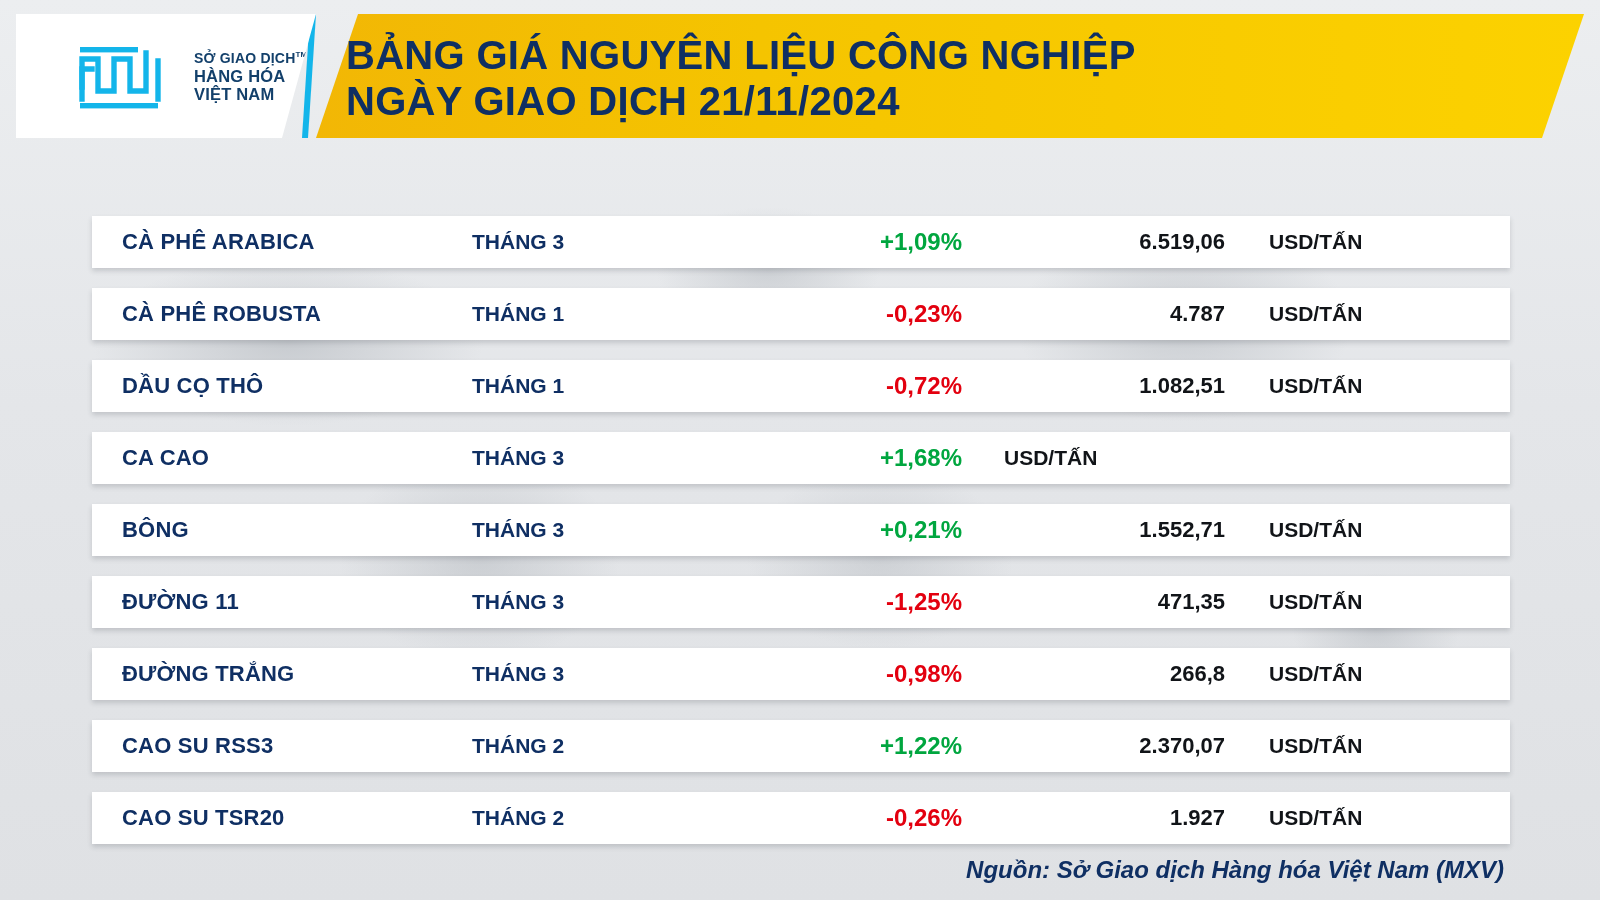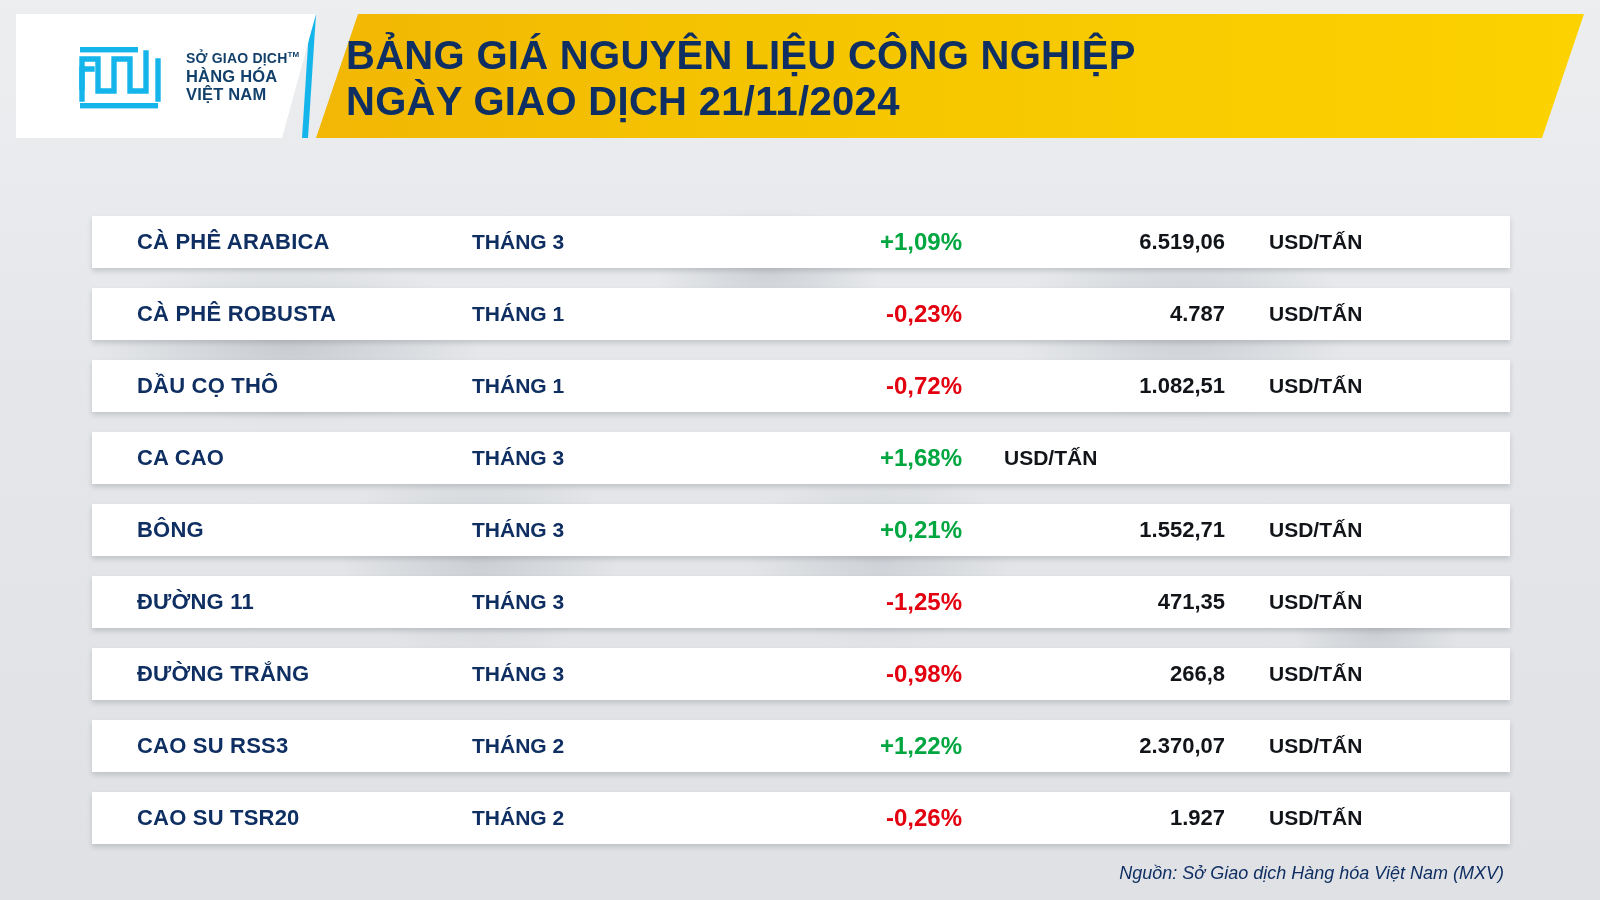--- a/index.html
+++ b/index.html
@@ -63,21 +63,21 @@
   .logo-plate {
     position: absolute;
     left: 0;
     top: 0;
     width: 300px;
     height: 124px;
     background: #ffffff;
     clip-path: polygon(0 0, 100% 0, calc(100% - 34px) 100%, 0 100%);
     display: flex;
     align-items: center;
-    gap: 20px;
+    gap: 28px;
     padding-left: 58px;
   }
 
   .logo-mark { width: 92px; height: 74px; flex: none; }
 
   .logo-text {
     color: #13406b;
     font-weight: 700;
     line-height: 1.12;
     font-size: 16.5px;
@@ -126,21 +126,21 @@
     height: 52px;
     margin-bottom: 20px;
     background: #ffffff;
     box-shadow: 0 3px 5px rgba(60, 66, 77, .20);
     display: flex;
     align-items: center;
   }
 
   .c-name {
     width: 380px;
-    padding-left: 45px;
+    padding-left: 30px;
     font-size: 22px;
     font-weight: 700;
     color: #0f2f63;
     letter-spacing: .2px;
     white-space: nowrap;
   }
 
   .c-month {
     width: 250px;
     font-size: 21px;
@@ -179,22 +179,22 @@
     text-align: left;
     padding-left: 22px;
     white-space: nowrap;
   }
 
   
   .source {
     position: absolute;
     right: 96px;
     bottom: 30px;
-    font-size: 18px;
-    font-weight: 400;
+    font-size: 24px;
+    font-weight: 700;
     font-style: italic;
     color: #0f2f63;
     white-space: nowrap;
   }
 </style>
 </head>
 <body>
 
 <div class="bg-map"></div>
 

